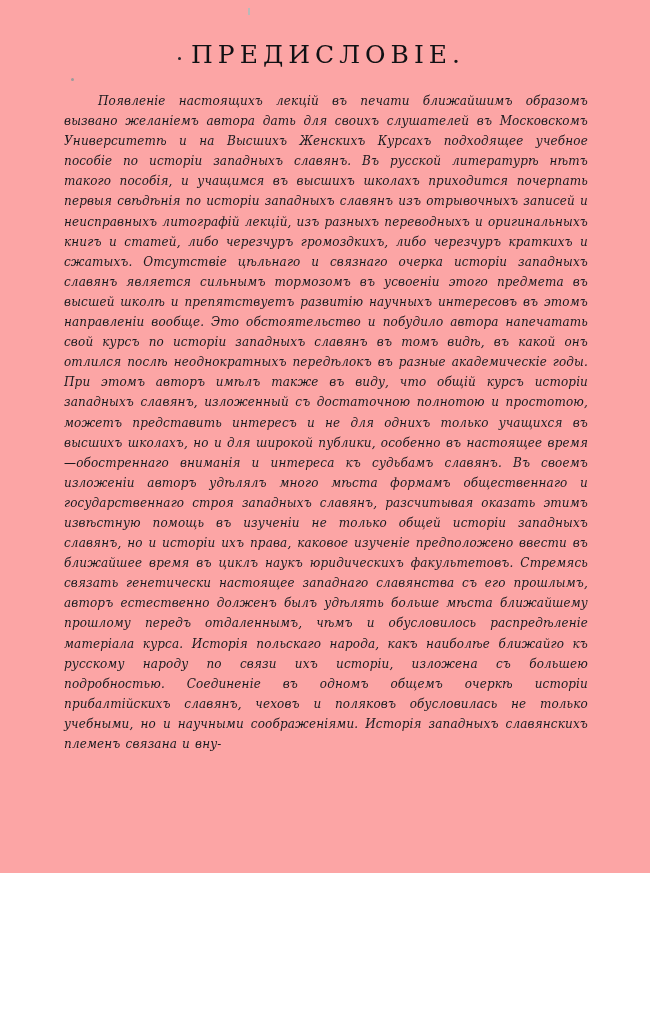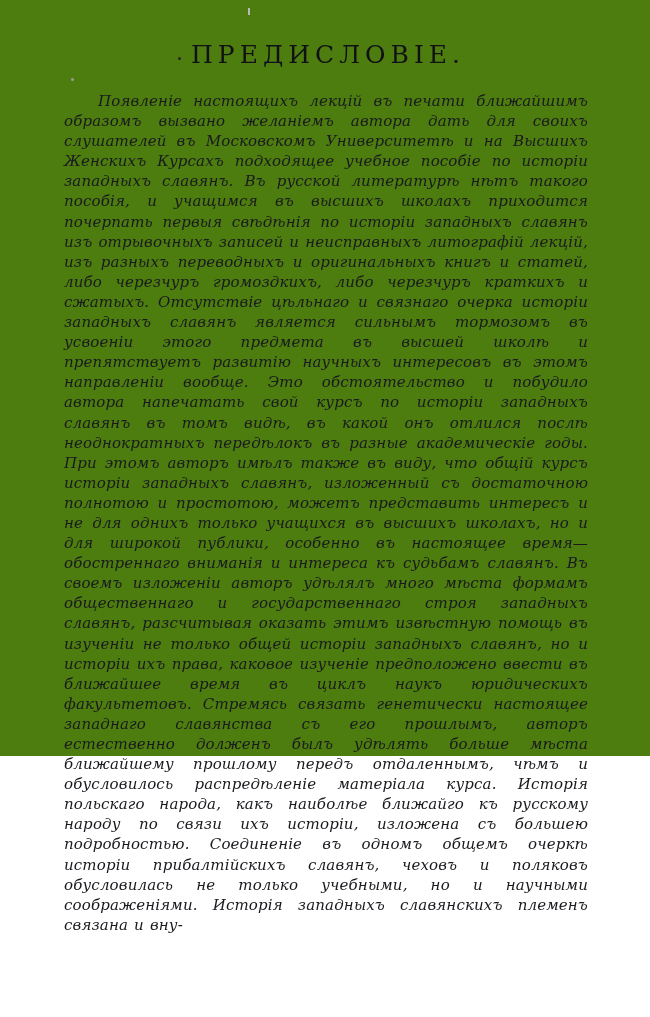--- a/index.html
+++ b/index.html
@@ -10,25 +10,25 @@
   body {
     width: 650px;
     height: 1017px;
     font-family: "Liberation Serif", serif;
     color: #15161a;
     position: relative;
     overflow: hidden;
   }
   .page {
     width: 650px;
-    height: 756px;
+    height: 873px;
     box-sizing: border-box;
     padding: 0;
     position: relative;
-    background: #4d7c0f;
+    background: #fca5a5;
   }
   .page-title {
     text-align: center;
     font-family: "DejaVu Serif", serif;
     font-size: 25px;
     letter-spacing: 5px;
     font-weight: 400;
     margin: 0;
     padding-top: 40px;
     color: #101114;
@@ -58,21 +58,21 @@
     width: 3px;
     height: 3px;
     border-radius: 50%;
     background: #9b9b9b;
   }
   .body-text {
     margin: 0;
     padding: 22px 62px 0 64px;
     font-family: "DejaVu Serif", serif;
     font-style: italic;
-    font-size: 15px;
+    font-size: 12px;
     line-height: 20.1px;
     text-align: justify;
     text-align-last: left;
     text-indent: 34px;
     color: #191a1e;
     word-spacing: 1.1px;
     letter-spacing: 0.15px;
     hyphens: manual;
   }
   .body-text::first-letter {

